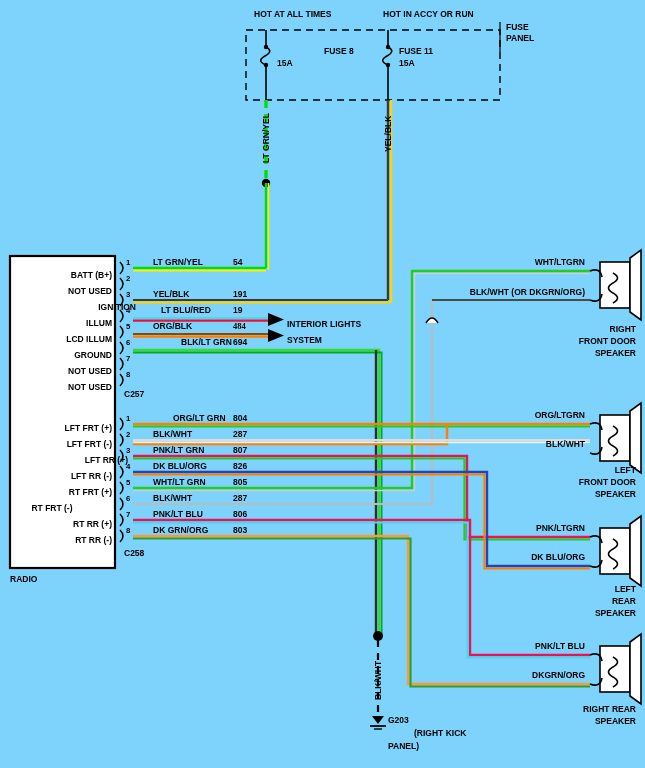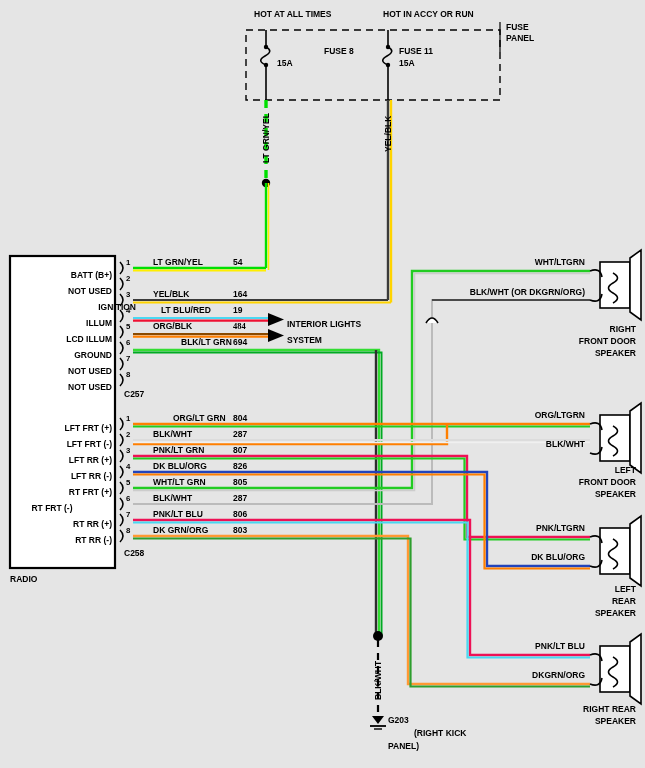--- a/index.html
+++ b/index.html
@@ -1,17 +1,17 @@
 <!DOCTYPE html>
 <html><head>
 <meta charset="utf-8">
 <style>
   html,body{margin:0;padding:0;background:#c8c8c8;}
   body{font-family:"Liberation Sans", sans-serif;}
-  #stage{position:relative;width:645px;height:768px;background:#e5e5e5;overflow:hidden;}
+  #stage{position:relative;width:645px;height:768px;background:#7dd3fc;overflow:hidden;}
   #stage svg{position:absolute;left:0;top:0;}
   .lbl{position:absolute;font-weight:bold;color:#000;line-height:1.05;white-space:pre;}
   .t8{font-size:8.5px;}
   .t75{font-size:7.8px;}
   .vlbl{position:absolute;font-weight:bold;font-size:8.5px;color:#000;white-space:nowrap;
         transform-origin:0 0;transform:rotate(-90deg);}
   .ar{text-align:right;}
 </style>
 </head>
 <body>
@@ -189,33 +189,33 @@
   <div class="lbl t75" style="left:126px;top:355px;">7</div>
   <div class="lbl t75" style="left:126px;top:371px;">8</div>
 
   <div class="lbl t8" style="left:153px;top:258px;">LT GRN/YEL</div>
   <div class="lbl t8" style="left:153px;top:290px;">YEL/BLK</div>
   <div class="lbl t8" style="left:153px;top:306px;padding-left:8px;">LT BLU/RED</div>
   <div class="lbl t8" style="left:153px;top:322px;">ORG/BLK</div>
   <div class="lbl t8" style="left:153px;top:338px;padding-left:28px;">BLK/LT GRN</div>
 
   <div class="lbl t8" style="left:233px;top:258px;">54</div>
-  <div class="lbl t8" style="left:233px;top:290px;">164</div>
+  <div class="lbl t8" style="left:233px;top:290px;">191</div>
   <div class="lbl t8" style="left:233px;top:306px;">19</div>
   <div class="lbl t8" style="left:233px;top:322px;font-family:Liberation Serif, serif;">484</div>
   <div class="lbl t8" style="left:233px;top:338px;">694</div>
 
   <div class="lbl t8" style="left:124px;top:390px;">C257</div>
 
   <div class="lbl t8" style="left:287px;top:320px;">INTERIOR LIGHTS</div>
   <div class="lbl t8" style="left:287px;top:336px;">SYSTEM</div>
 
   <div class="lbl t8 ar" style="left:0px;top:424px;width:112px;">LFT FRT (+)</div>
   <div class="lbl t8 ar" style="left:0px;top:440px;width:112px;">LFT FRT (-)</div>
-  <div class="lbl t8 ar" style="left:0px;top:456px;width:112px;">LFT RR (+)</div>
+  <div class="lbl t8 ar" style="left:0px;top:456px;width:128px;">LFT RR (+)</div>
   <div class="lbl t8 ar" style="left:0px;top:472px;width:112px;">LFT RR (-)</div>
   <div class="lbl t8 ar" style="left:0px;top:488px;width:112px;">RT FRT (+)</div>
   <div class="lbl t8 ar" style="left:0px;top:504px;width:104px;text-align:center;">RT FRT (-)</div>
   <div class="lbl t8 ar" style="left:0px;top:520px;width:112px;">RT RR (+)</div>
   <div class="lbl t8 ar" style="left:0px;top:536px;width:112px;">RT RR (-)</div>
 
   <div class="lbl t75" style="left:126px;top:415px;">1</div>
   <div class="lbl t75" style="left:126px;top:431px;">2</div>
   <div class="lbl t75" style="left:126px;top:447px;">3</div>
   <div class="lbl t75" style="left:126px;top:463px;">4</div>

